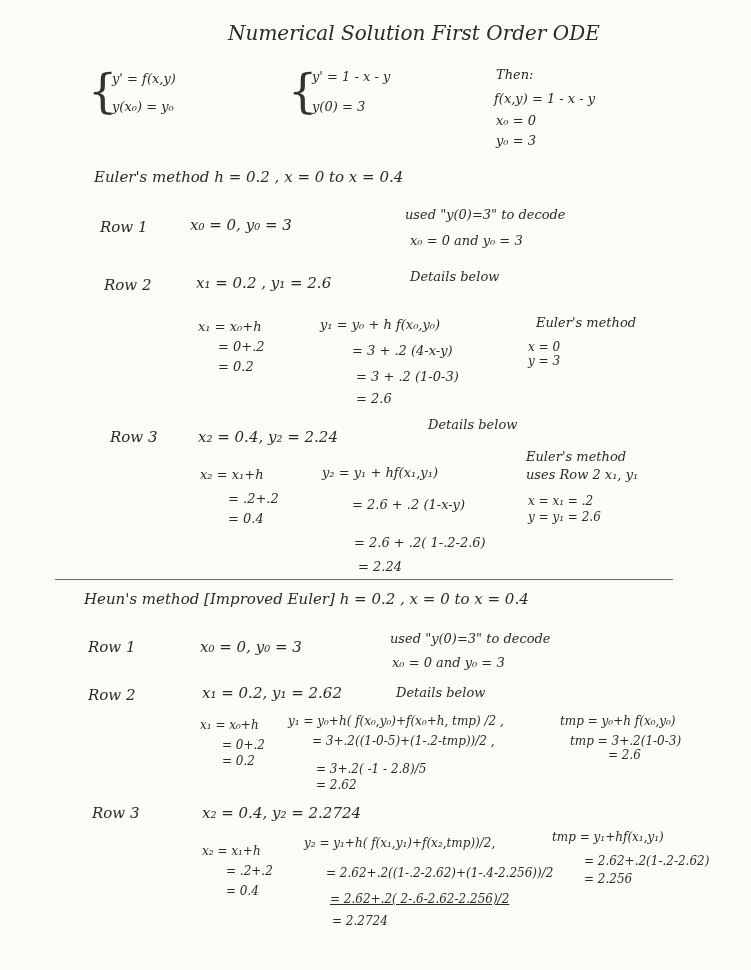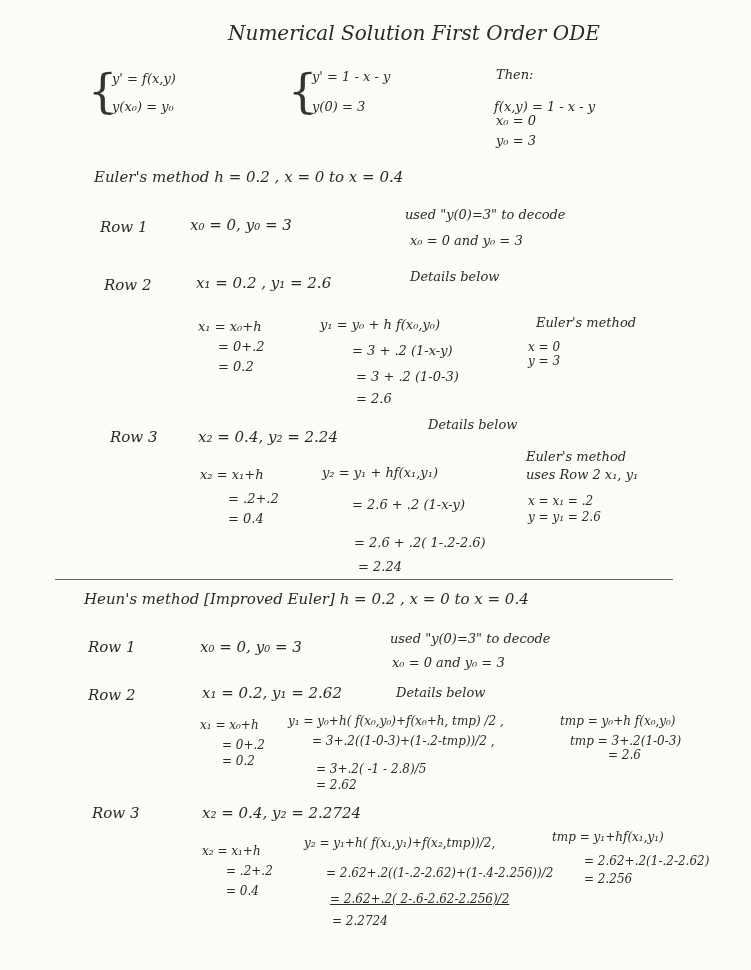--- a/index.html
+++ b/index.html
@@ -22,41 +22,41 @@
 
 <div class="brace" style="left:88px;top:68px;">{</div>
 <div class="t big" style="left:112px;top:70px;">y' = f(x,y)</div>
 <div class="t big" style="left:112px;top:98px;">y(x₀) = y₀</div>
 
 <div class="brace" style="left:288px;top:68px;">{</div>
 <div class="t big" style="left:312px;top:68px;">y' = 1 - x - y</div>
 <div class="t big" style="left:312px;top:98px;">y(0) = 3</div>
 
 <div class="t sm" style="left:496px;top:66px;">Then:</div>
-<div class="t sm" style="left:494px;top:98px;">f(x,y) = 1 - x - y</div>
+<div class="t sm" style="left:494px;top:90px;">f(x,y) = 1 - x - y</div>
 <div class="t sm" style="left:496px;top:112px;">x₀ = 0</div>
 <div class="t sm" style="left:496px;top:132px;">y₀ = 3</div>
 
 <div class="t" style="left:94px;top:168px;">Euler's method   h = 0.2 ,  x = 0  to  x = 0.4</div>
 
 <div class="t" style="left:100px;top:218px;">Row 1</div>
 <div class="t" style="left:190px;top:216px;">x₀ = 0,  y₀ = 3</div>
 <div class="t sm" style="left:405px;top:206px;">used  "y(0)=3"  to decode</div>
 <div class="t sm" style="left:410px;top:232px;">x₀ = 0  and  y₀ = 3</div>
 
 <div class="t" style="left:104px;top:276px;">Row 2</div>
 <div class="t" style="left:196px;top:274px;">x₁ = 0.2 ,  y₁ = 2.6</div>
 <div class="t sm" style="left:410px;top:268px;">Details below</div>
 
 <div class="t sm" style="left:198px;top:318px;">x₁ = x₀+h</div>
 <div class="t sm" style="left:218px;top:338px;">= 0+.2</div>
 <div class="t sm" style="left:218px;top:358px;">= 0.2</div>
 
 <div class="t sm" style="left:320px;top:316px;">y₁ = y₀ + h f(x₀,y₀)</div>
-<div class="t sm" style="left:352px;top:342px;">= 3 + .2 (1-x-y)</div>
+<div class="t sm" style="left:352px;top:342px;">= 3 + .2 (4-x-y)</div>
 <div class="t sm" style="left:356px;top:368px;">= 3 + .2 (1-0-3)</div>
 <div class="t sm" style="left:356px;top:390px;">= 2.6</div>
 <div class="t sm" style="left:536px;top:314px;">Euler's method</div>
 <div class="t xs" style="left:528px;top:338px;">x = 0</div>
 <div class="t xs" style="left:528px;top:352px;">y = 3</div>
 
 <div class="t" style="left:110px;top:428px;">Row 3</div>
 <div class="t" style="left:198px;top:428px;">x₂ = 0.4,  y₂ = 2.24</div>
 <div class="t sm" style="left:428px;top:416px;">Details below</div>
 
@@ -84,21 +84,21 @@
 
 <div class="t" style="left:88px;top:686px;">Row 2</div>
 <div class="t" style="left:202px;top:684px;">x₁ = 0.2,  y₁ = 2.62</div>
 <div class="t sm" style="left:396px;top:684px;">Details below</div>
 
 <div class="t xs" style="left:200px;top:716px;">x₁ = x₀+h</div>
 <div class="t xs" style="left:222px;top:736px;">= 0+.2</div>
 <div class="t xs" style="left:222px;top:752px;">= 0.2</div>
 
 <div class="t xs" style="left:288px;top:712px;">y₁ = y₀+h( f(x₀,y₀)+f(x₀+h, tmp) /2 ,</div>
-<div class="t xs" style="left:312px;top:732px;">= 3+.2((1-0-3)+(1-.2-tmp))/2 ,</div>
+<div class="t xs" style="left:312px;top:732px;">= 3+.2((1-0-5)+(1-.2-tmp))/2 ,</div>
 <div class="t xs" style="left:316px;top:760px;">= 3+.2( -1 - 2.8)/5</div>
 <div class="t xs" style="left:316px;top:776px;">= 2.62</div>
 <div class="t xs" style="left:560px;top:712px;">tmp = y₀+h f(x₀,y₀)</div>
 <div class="t xs" style="left:570px;top:732px;">tmp = 3+.2(1-0-3)</div>
 <div class="t xs" style="left:608px;top:746px;">= 2.6</div>
 
 <div class="t" style="left:92px;top:804px;">Row 3</div>
 <div class="t" style="left:202px;top:804px;">x₂ = 0.4,   y₂ = 2.2724</div>
 
 <div class="t xs" style="left:202px;top:842px;">x₂ = x₁+h</div>

